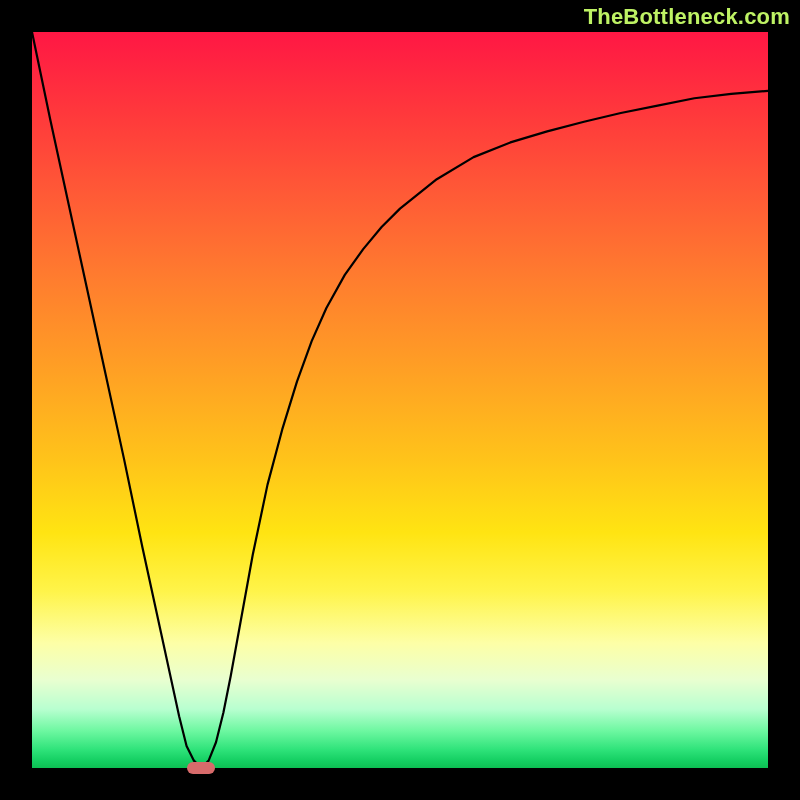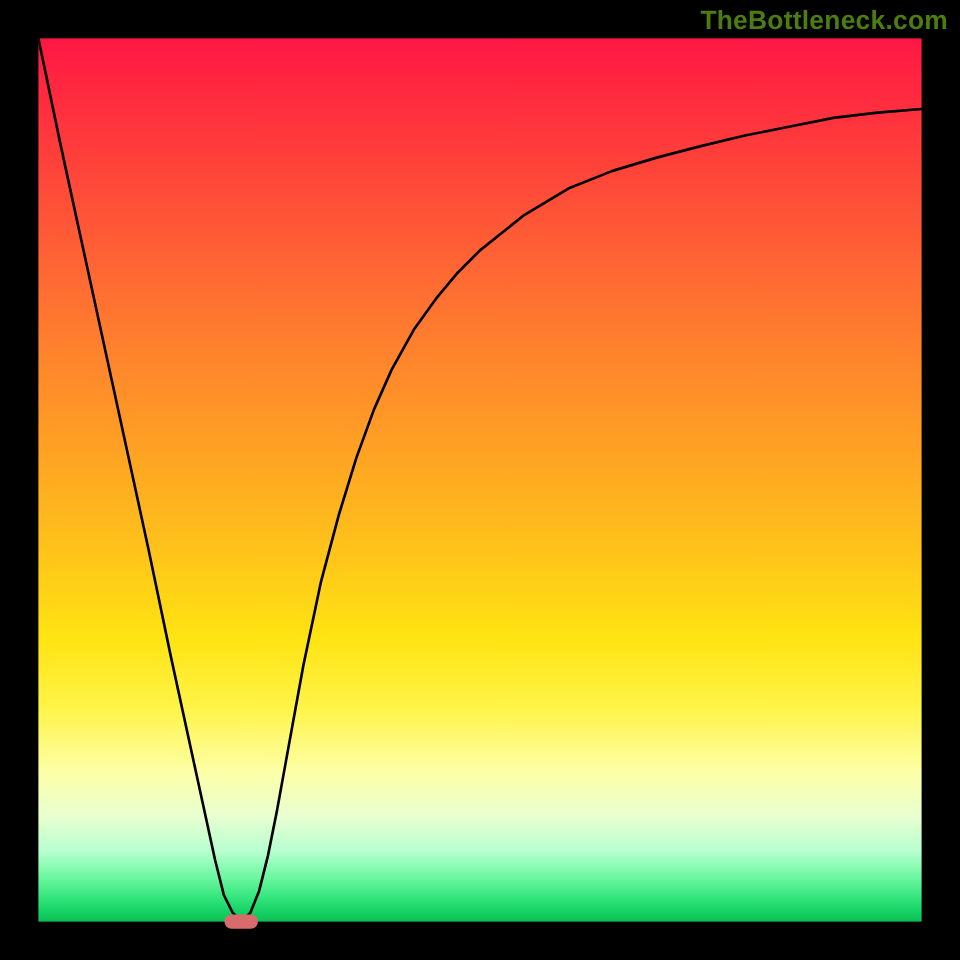--- a/index.html
+++ b/index.html
@@ -55,21 +55,21 @@
     border-radius: 6px;
     background: #d86b6b;
     transform: translate(-50%, -50%);
   }
   .watermark {
     position: absolute;
     top: 4px;
     right: 10px;
     font-size: 22px;
     font-weight: 600;
-    color: #4d7c0f;
+    color: #bef264;
     letter-spacing: 0.2px;
     -webkit-font-smoothing: antialiased;
   }
 </style>
 </head>
 <body>
 
 <div class="frame">
   <div class="plot">
     <svg viewBox="0 0 736 736" preserveAspectRatio="none">

